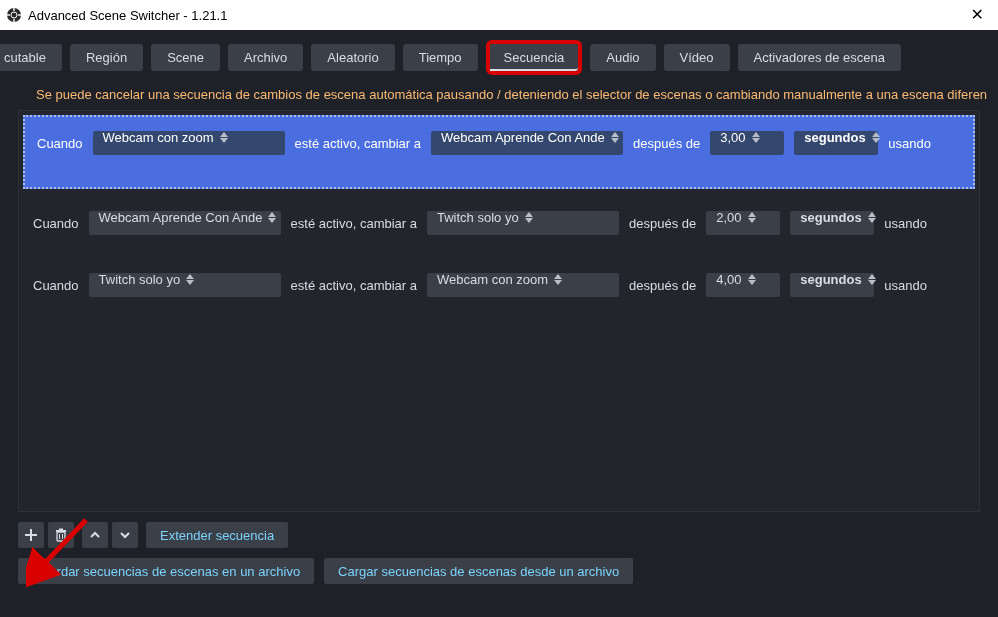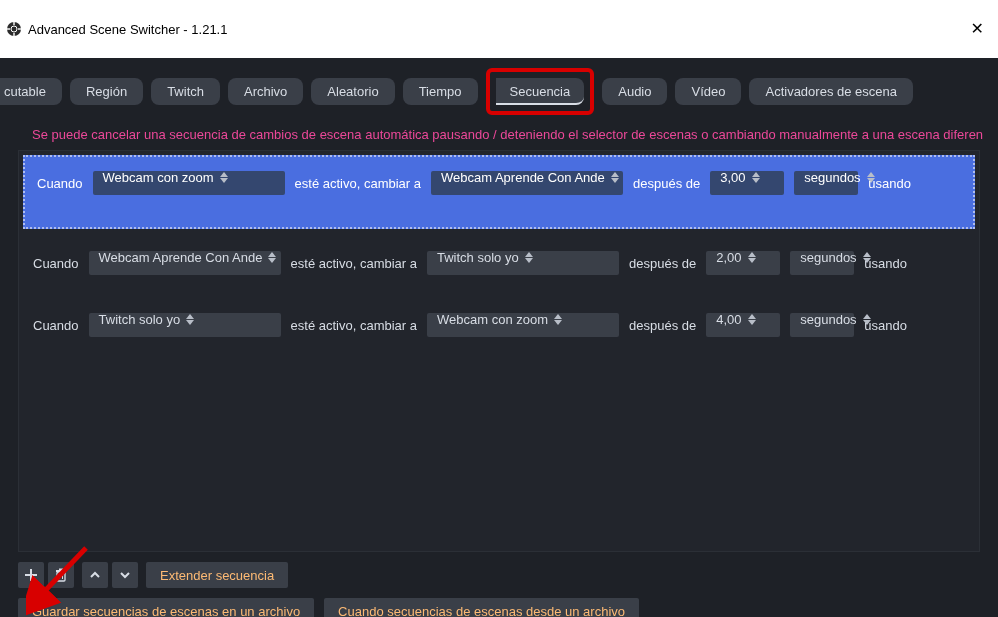--- a/index.html
+++ b/index.html
@@ -12,21 +12,21 @@
     color: #d8dde5;
     font-size: 13px;
     overflow: hidden;
   }
   
   .titlebar {
     background: #ffffff;
     height: 26px;
     display: flex;
     align-items: center;
-    padding: 16px 6px;
+    padding: 2px 6px;
     color: #000;
     font-size: 13px;
   }
   .titlebar .app-icon {
     width: 16px;
     height: 16px;
     margin-right: 6px;
     display: inline-flex;
     align-items: center;
     justify-content: center;
@@ -56,52 +56,53 @@
     padding: 0 6px 0 0;
     margin-left: -6px;
   }
   .tab {
     background: #3a3f48;
     color: #d8dde5;
     padding: 6px 16px;
     font-size: 13px;
     border: none;
     cursor: pointer;
-    border-radius: 8px;
+    border-radius: 3px;
     white-space: nowrap;
   }
   .tab:first-child {
     border-top-left-radius: 0;
     border-bottom-left-radius: 0;
     padding-left: 10px;
   }
   .tab.active {
     background: #3a3f48;
     border-bottom: 2px solid #d8dde5;
     padding-bottom: 4px;
   }
   .tab-highlight-box {
     border: 4px solid #d80000;
     border-radius: 6px;
-    padding: 6px;
+    padding: 0;
     display: inline-flex;
   }
   .tab-highlight-box .tab {
     background: #3a3f48;
     border-bottom: 2px solid #d8dde5;
     padding: 6px 14px 4px 14px;
   }
 
   
   .desc {
-    padding: 12px 0 8px 32px;
-    font-size: 13px;
-    color: #ec4899;
+    padding: 12px 0 8px 4px;
+    font-size: 13px;
+    color: #fdba74;
     white-space: nowrap;
     overflow: hidden;
+    margin-left: 32px;
   }
 
   
   .seq-container {
     margin: 0 18px;
     border: 1px solid #2b2f36;
     background: #22252c;
     height: 400px;
     overflow: hidden;
   }
@@ -141,21 +142,21 @@
     font-size: 13px;
   }
   .seq-row.selected .select,
   .seq-row.selected .spin,
   .seq-row.selected .unit-select {
     background: #34476f;
     color: #fff;
   }
   .select { width: 192px; }
   .spin { width: 74px; }
-  .unit-select { width: 64px; }
+  .unit-select { width: 84px; font-weight: bold; }
   .caret, .spinner {
     display: inline-flex;
     flex-direction: column;
     gap: 1px;
     margin-left: 6px;
   }
   .caret svg, .spinner svg { display:block; }
 
   
   .bottom {
@@ -178,21 +179,21 @@
     width: 26px;
     height: 26px;
     display: flex;
     align-items: center;
     justify-content: center;
     border-radius: 2px;
     cursor: pointer;
   }
   .text-btn {
     background: #3a3f48;
-    color: #fdba74;
+    color: #7dd3fc;
     height: 26px;
     padding: 0 14px;
     display: flex;
     align-items: center;
     border-radius: 2px;
     cursor: pointer;
     font-size: 13px;
   }
   .btn-row2 {
     display: flex;
@@ -224,21 +225,21 @@
   <span>Advanced Scene Switcher - 1.21.1</span>
   <span class="spacer"></span>
   <span class="close">✕</span>
 </div>
 
 <div class="content">
 
   <div class="tabs" id="tabs">
       <div class="tab">cutable</div>
       <div class="tab">Región</div>
-      <div class="tab">Twitch</div>
+      <div class="tab">Scene</div>
       <div class="tab">Archivo</div>
       <div class="tab">Aleatorio</div>
       <div class="tab">Tiempo</div>
       <div class="tab-highlight-box">
         <div class="tab active">Secuencia</div>
       </div>
       <div class="tab">Audio</div>
       <div class="tab">Vídeo</div>
       <div class="tab">Activadores de escena</div>
     </div>
@@ -431,21 +432,21 @@
       </div>
       <div class="text-btn">
         <span>Extender secuencia</span>
       </div>
     </div>
     <div class="btn-row2">
       <div class="text-btn">
         <span>Guardar secuencias de escenas en un archivo</span>
       </div>
       <div class="text-btn">
-        <span>Cuando secuencias de escenas desde un archivo</span>
+        <span>Cargar secuencias de escenas desde un archivo</span>
       </div>
     </div>
   </div>
 
   <svg class="arrow-overlay" width="80" height="80" viewBox="0 0 80 80">
     <defs>
       <marker id="arrhead" markerWidth="8" markerHeight="8" refX="2" refY="4" orient="auto">
         <polygon points="0,0 8,4 0,8" fill="#d80000"></polygon>
       </marker>
     </defs>

